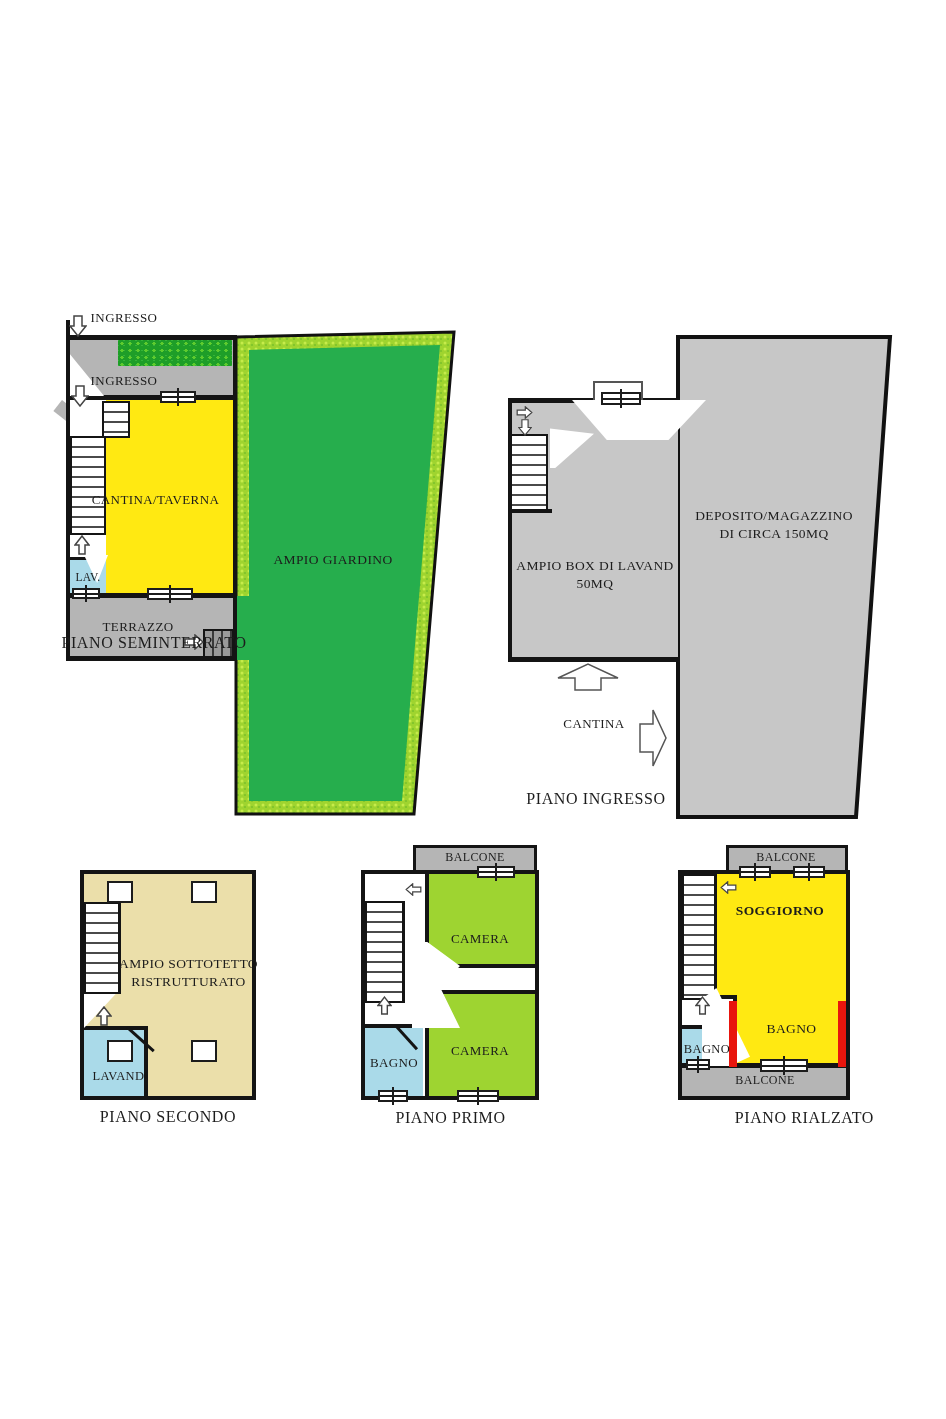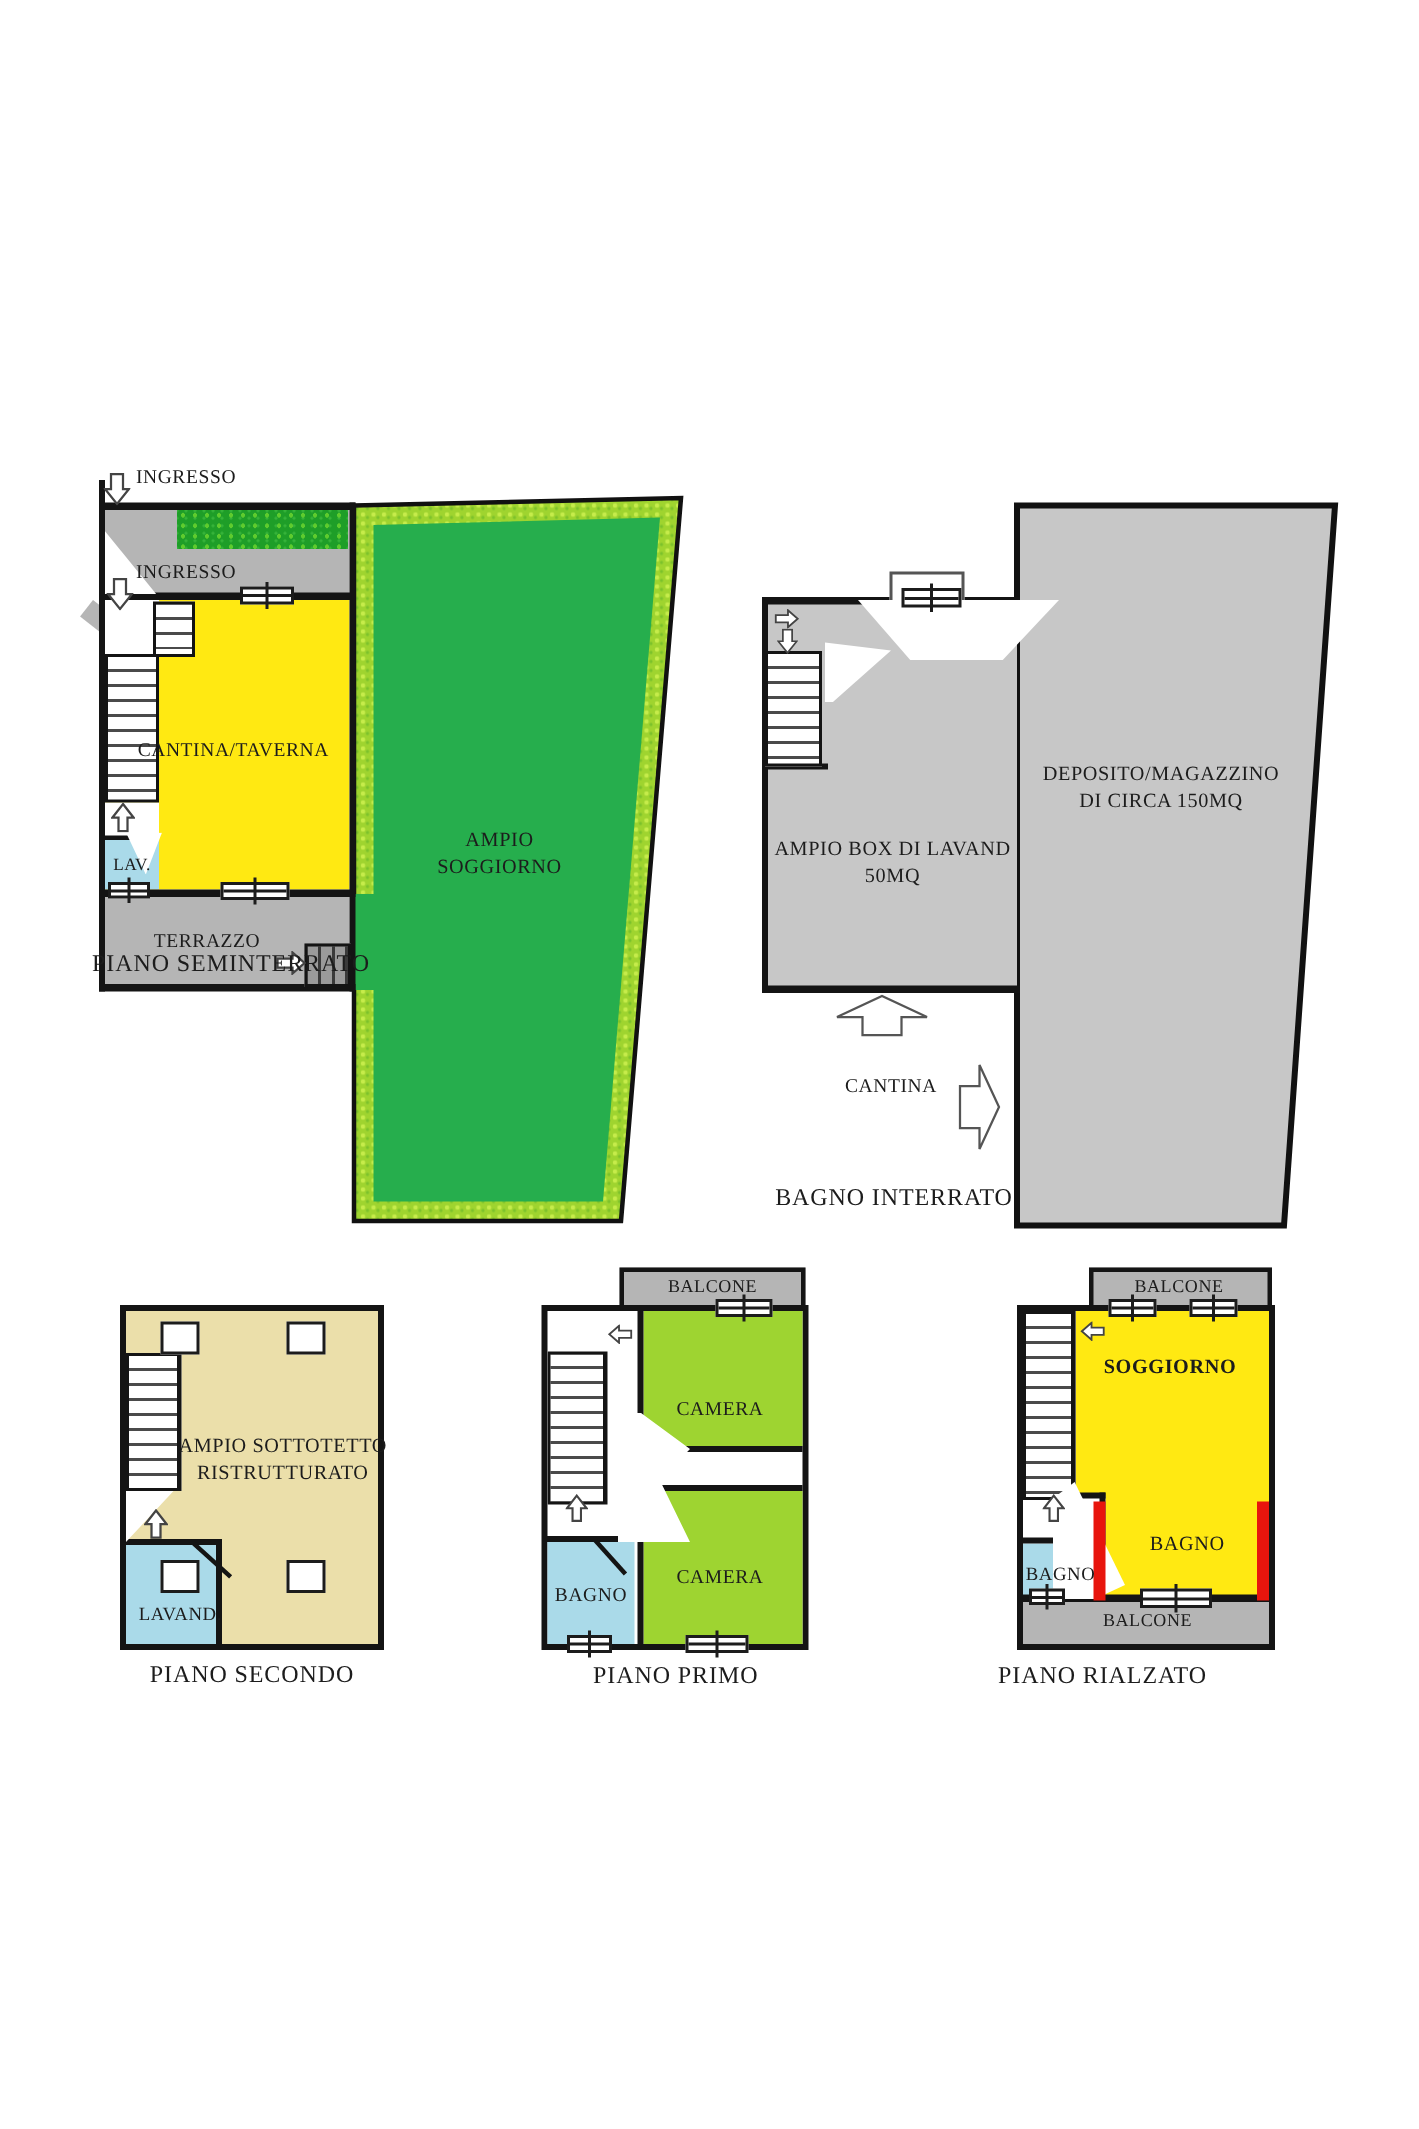--- a/index.html
+++ b/index.html
@@ -41,21 +41,21 @@
             <rect width="7" height="6" fill="#9fd42f"></rect>
             <circle cx="2" cy="2" r="1.5" fill="#c6ec4a"></circle>
             <circle cx="5" cy="4" r="1.1" fill="#7cc22b"></circle>
           </pattern>
         </defs>
         <polygon points="3,8 221,3 181,485 3,485" fill="url(#speck)" stroke="#111" stroke-width="3"></polygon>
         <polygon points="16,21 207,16 169,472 16,472" fill="#26ae4d"></polygon>
         <rect x="2" y="267" width="15" height="64" fill="#26ae4d"></rect>
       </svg>
     </div>
-    <div class="lbl room-lbl" style="left:268px;top:551px;width:130px;">AMPIO SOGGIORNO</div>
+    <div class="lbl room-lbl" style="left:268px;top:551px;width:130px;">AMPIO GIARDINO</div>
 
     <div class="wall" style="left:66px;top:320px;width:4px;height:17px;"></div>
     <div class="wall" style="left:66px;top:335px;width:171px;height:5px;"></div>
     <div class="wall" style="left:66px;top:335px;width:4px;height:326px;"></div>
     <div class="wall" style="left:233px;top:335px;width:4px;height:326px;"></div>
     <div class="wall" style="left:66px;top:656px;width:171px;height:5px;"></div>
 
     <div class="fill" style="left:70px;top:339px;width:163px;height:57px;background:#b5b5b5;z-index:1;"></div>
     <div class="hedge" style="left:118px;top:340px;width:114px;height:26px;"></div>
     <div class="wedge" style="left:70px;top:345px;width:62px;height:51px;clip-path:polygon(0 18%,55% 100%,0 100%);"></div>
@@ -151,21 +151,21 @@
           <polygon points="2,16 32,2 62,16 45,16 45,28 19,28 19,16" fill="#fff" stroke="#555" stroke-width="1.5"></polygon>
         </svg>
     </div>
     <div class="lbl small-lbl" style="left:558px;top:716px;width:72px;font-size:13px;">CANTINA</div>
     <div class="icon" style="left:638px;top:708px;">
       <svg width="30" height="60" viewBox="0 0 30 60">
           <polygon points="2,16 15,16 15,2 28,30 15,58 15,44 2,44" fill="#fff" stroke="#555" stroke-width="1.5"></polygon>
         </svg>
     </div>
 
-    <div class="lbl floor-lbl" style="left:512px;top:789px;width:168px;">BAGNO INTERRATO</div>
+    <div class="lbl floor-lbl" style="left:512px;top:789px;width:168px;">PIANO INGRESSO</div>
   </div>
 
   <div>
     <div class="fill" style="left:80px;top:870px;width:176px;height:230px;background:#ebdfaa;border:4px solid #141414;box-sizing:border-box;z-index:1;"></div>
     <div class="lbl room-lbl" style="left:106px;top:955px;width:165px;">
       <div>AMPIO SOTTOTETTO</div>
       <div>RISTRUTTURATO</div>
     </div>
 
     <div class="fill" style="left:107px;top:881px;width:26px;height:22px;background:#fff;border:2px solid #1c1c1c;box-sizing:border-box;z-index:4;"></div>
@@ -268,16 +268,16 @@
     <div class="wall" style="left:680px;top:1025px;width:56px;height:4px;"></div>
     <div class="fill" style="left:682px;top:1029px;width:52px;height:38px;background:#aadae9;z-index:1;"></div>
     <div class="lbl room-lbl" style="left:676px;top:1041px;width:62px;font-size:12.5px;">BAGNO</div>
 
     <div class="wall" style="left:680px;top:1063px;width:168px;height:5px;"></div>
     <div class="fill" style="left:682px;top:1068px;width:164px;height:28px;background:#b5b5b5;z-index:1;"></div>
     <div class="win" style="left:686px;top:1059px;width:24px;height:11px;"></div>
     <div class="win" style="left:760px;top:1059px;width:48px;height:13px;"></div>
     <div class="lbl small-lbl" style="left:700px;top:1073px;width:130px;">BALCONE</div>
 
-    <div class="lbl floor-lbl" style="left:644px;top:1108px;width:182px;">PIANO RIALZATO</div>
+    <div class="lbl floor-lbl" style="left:692px;top:1108px;width:182px;text-align:right;">PIANO RIALZATO</div>
   </div>
 
 </div>
 
 </body></html>

